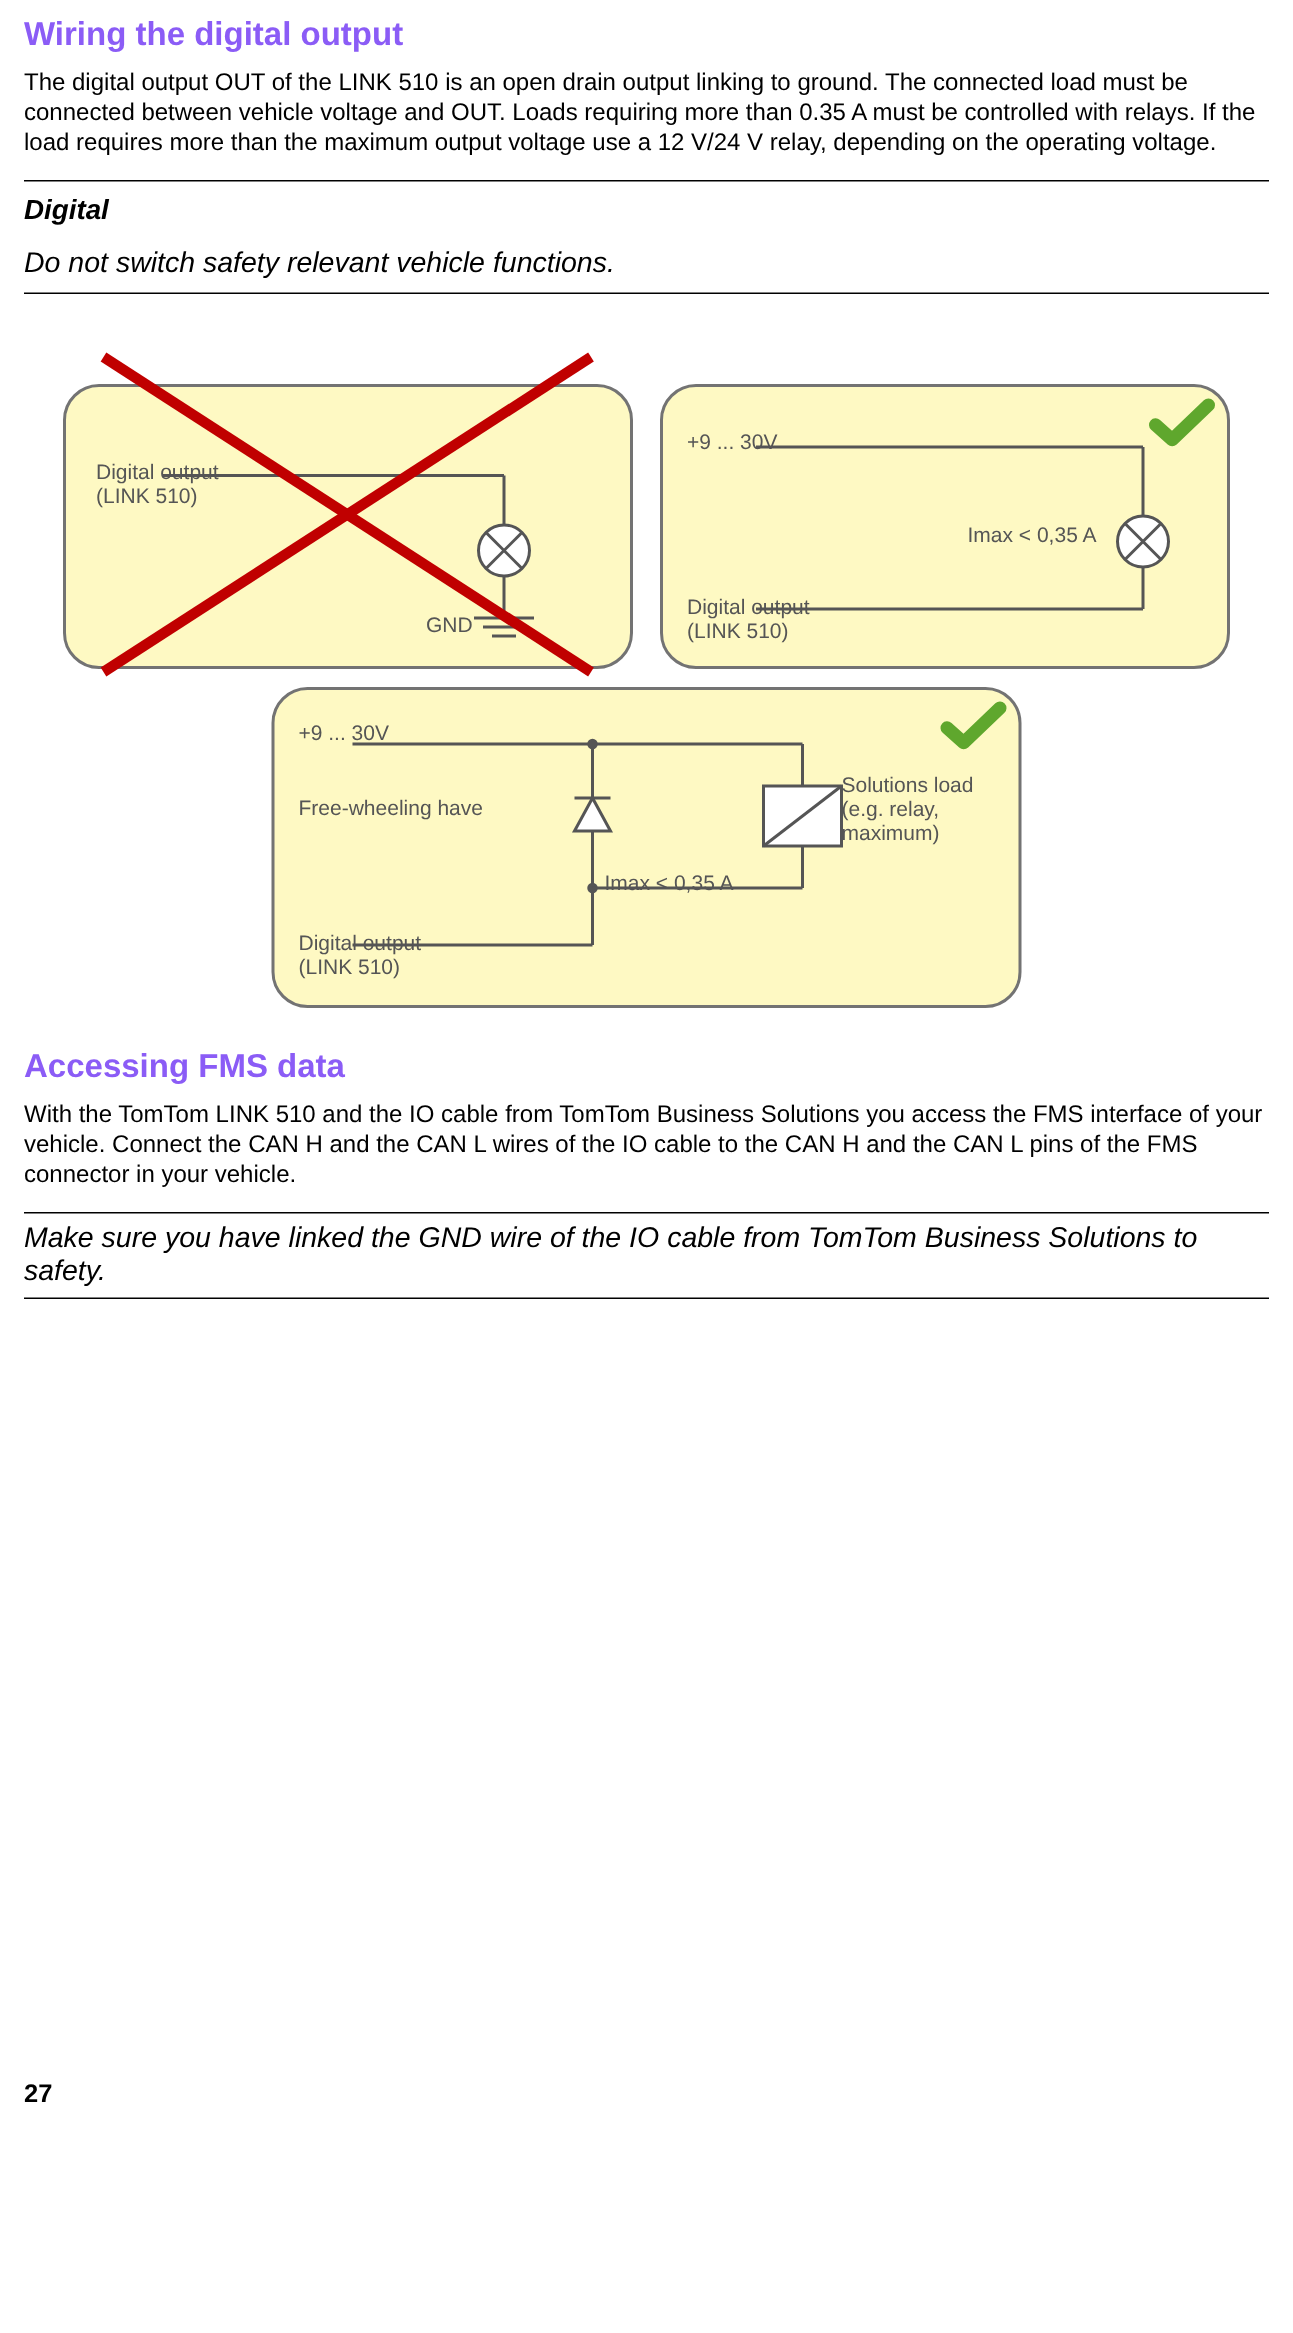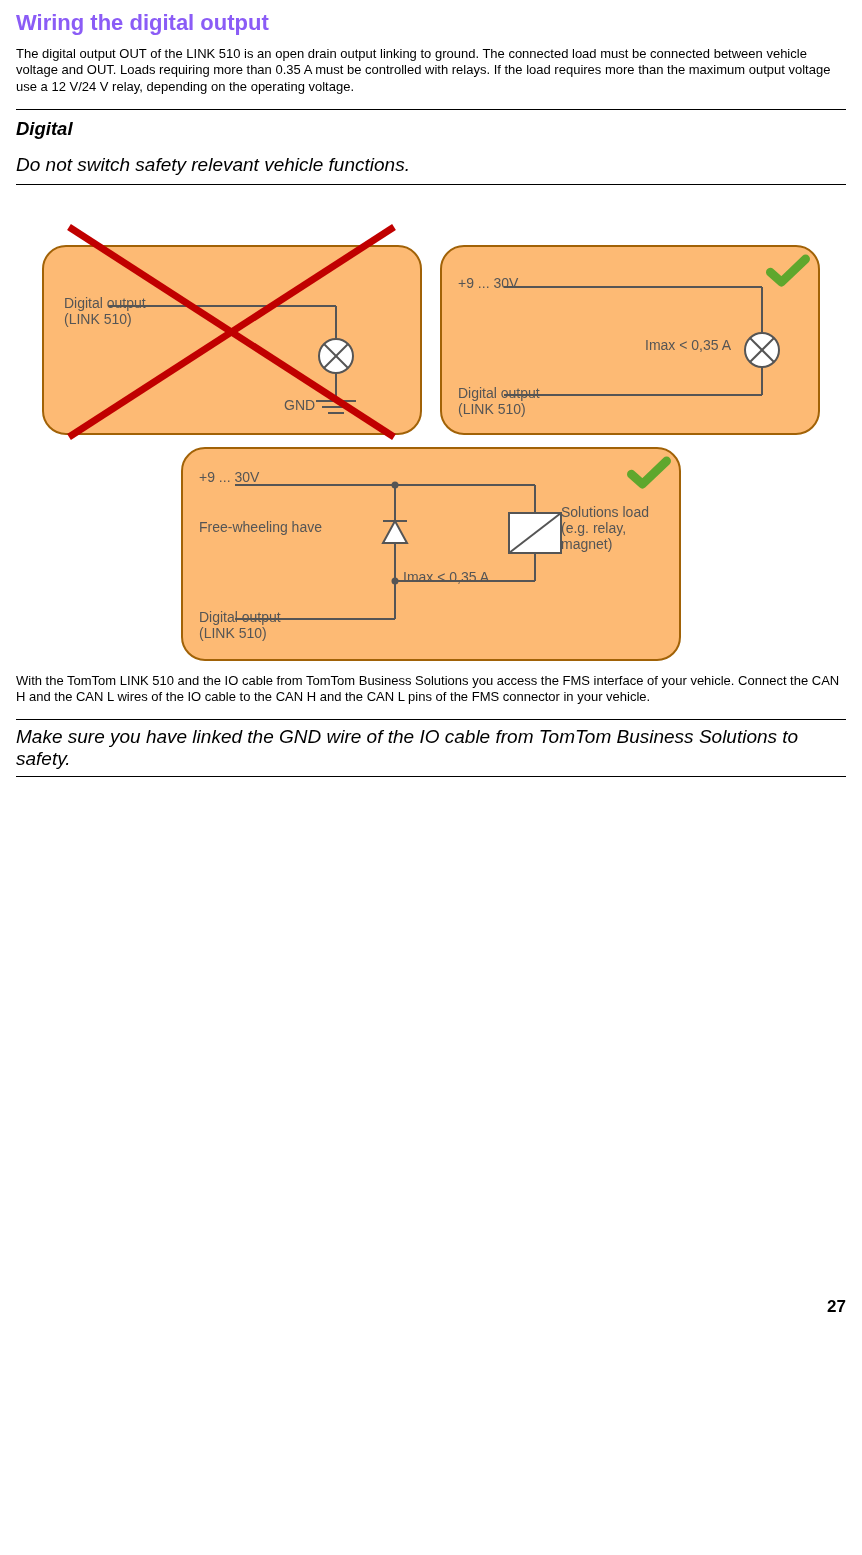--- a/index.html
+++ b/index.html
@@ -1,28 +1,28 @@
 <!DOCTYPE html>
 <html><head>
 <meta charset="utf-8">
 <style>
   html,body{margin:0;padding:0;background:#fff;font-family:Arial,Helvetica,sans-serif;color:#000;width:862px}
   .page{padding:10px 16px 40px 16px;box-sizing:border-box}
   .h-gray{font-weight:bold;font-size:22px;color:#8b5cf6;margin:0 0 10px 0}
-  .body-text{font-size:13px;line-height:1.25;margin:0 0 14px 0}
+  .body-text{font-size:16px;line-height:1.25;margin:0 0 14px 0}
   .hr{border:0;border-top:1.5px solid #000;margin:6px 0}
   .caution-title{font-weight:bold;font-style:italic;font-size:18.5px;margin:8px 0 14px 0}
   .caution-body{font-style:italic;font-size:19px;margin:0 0 8px 0}
   .diagram-area{margin-top:60px}
   .row{display:flex;gap:18px;justify-content:center;margin-bottom:12px}
-  .card{position:relative;border:2px solid #a16207;border-radius:24px;box-sizing:border-box;padding:14px 16px 10px 12px;background:#fdba74}
+  .card{position:relative;border:2px solid #737373;border-radius:24px;box-sizing:border-box;padding:14px 16px 10px 12px;background:#fef9c3}
   .card .tick{position:absolute;top:6px;right:8px}
   .tick svg{width:44px;height:34px}
   .lbl{font-size:14px;color:#555;position:absolute}
-  .pagenum{text-align:right;font-size:17px;font-weight:bold;margin-top:520px}
+  .pagenum{text-align:left;font-size:17px;font-weight:bold;margin-top:520px}
   svg{overflow:visible}
 </style>
 </head>
 <body>
 
 <div class="page">
 
   <div class="h-gray">Wiring the digital output</div>
   <p class="body-text">The digital output OUT of the LINK 510 is an open drain output linking to ground. The connected load must be connected between vehicle voltage and OUT. Loads requiring more than 0.35 A must be controlled with relays. If the load requires more than the maximum output voltage use a 12 V/24 V relay, depending on the operating voltage.</p>
 
@@ -106,28 +106,29 @@
           <rect x="314" y="50" width="52" height="40" fill="#fff" stroke="#555" stroke-width="2"></rect>
           <line x1="314" y1="90" x2="366" y2="50" stroke="#555" stroke-width="2"></line>
 
           <line x1="200" y1="118" x2="340" y2="118" stroke="#555" stroke-width="2"></line>
           <line x1="200" y1="118" x2="200" y2="156" stroke="#555" stroke-width="2"></line>
           <line x1="40" y1="156" x2="200" y2="156" stroke="#555" stroke-width="2"></line>
         </svg>
         <span class="lbl" style="left:16px;top:20px">+9 ... 30V</span>
         <span class="lbl" style="left:16px;top:70px">Free-wheeling have</span>
         <span class="lbl" style="left:378px;top:55px">Solutions load</span>
-        <span class="lbl" style="left:378px;top:71px">(e.g. relay, magnet)</span>
+        <span class="lbl" style="left:378px;top:71px">(e.g. relay, maximum)</span>
         <span class="lbl" style="left:220px;top:120px">Imax &lt; 0,35 A</span>
         <span class="lbl" style="left:16px;top:160px">Digital output</span>
         <span class="lbl" style="left:16px;top:176px">(LINK 510)</span>
       </div>
     </div>
   </div>
 
+  <div class="h-gray" style="margin-top:26px">Accessing FMS data</div>
   <p class="body-text">With the TomTom LINK 510 and the IO cable from TomTom Business Solutions you access the FMS interface of your vehicle. Connect the CAN H and the CAN L wires of the IO cable to the CAN H and the CAN L pins of the FMS connector in your vehicle.</p>
 
   <hr class="hr">
   <p class="caution-body" style="margin-bottom:6px">Make sure you have linked the GND wire of the IO cable from TomTom Business Solutions to safety.</p>
   <hr class="hr">
 
   <div class="pagenum">27</div>
 </div>
 
 </body></html>

